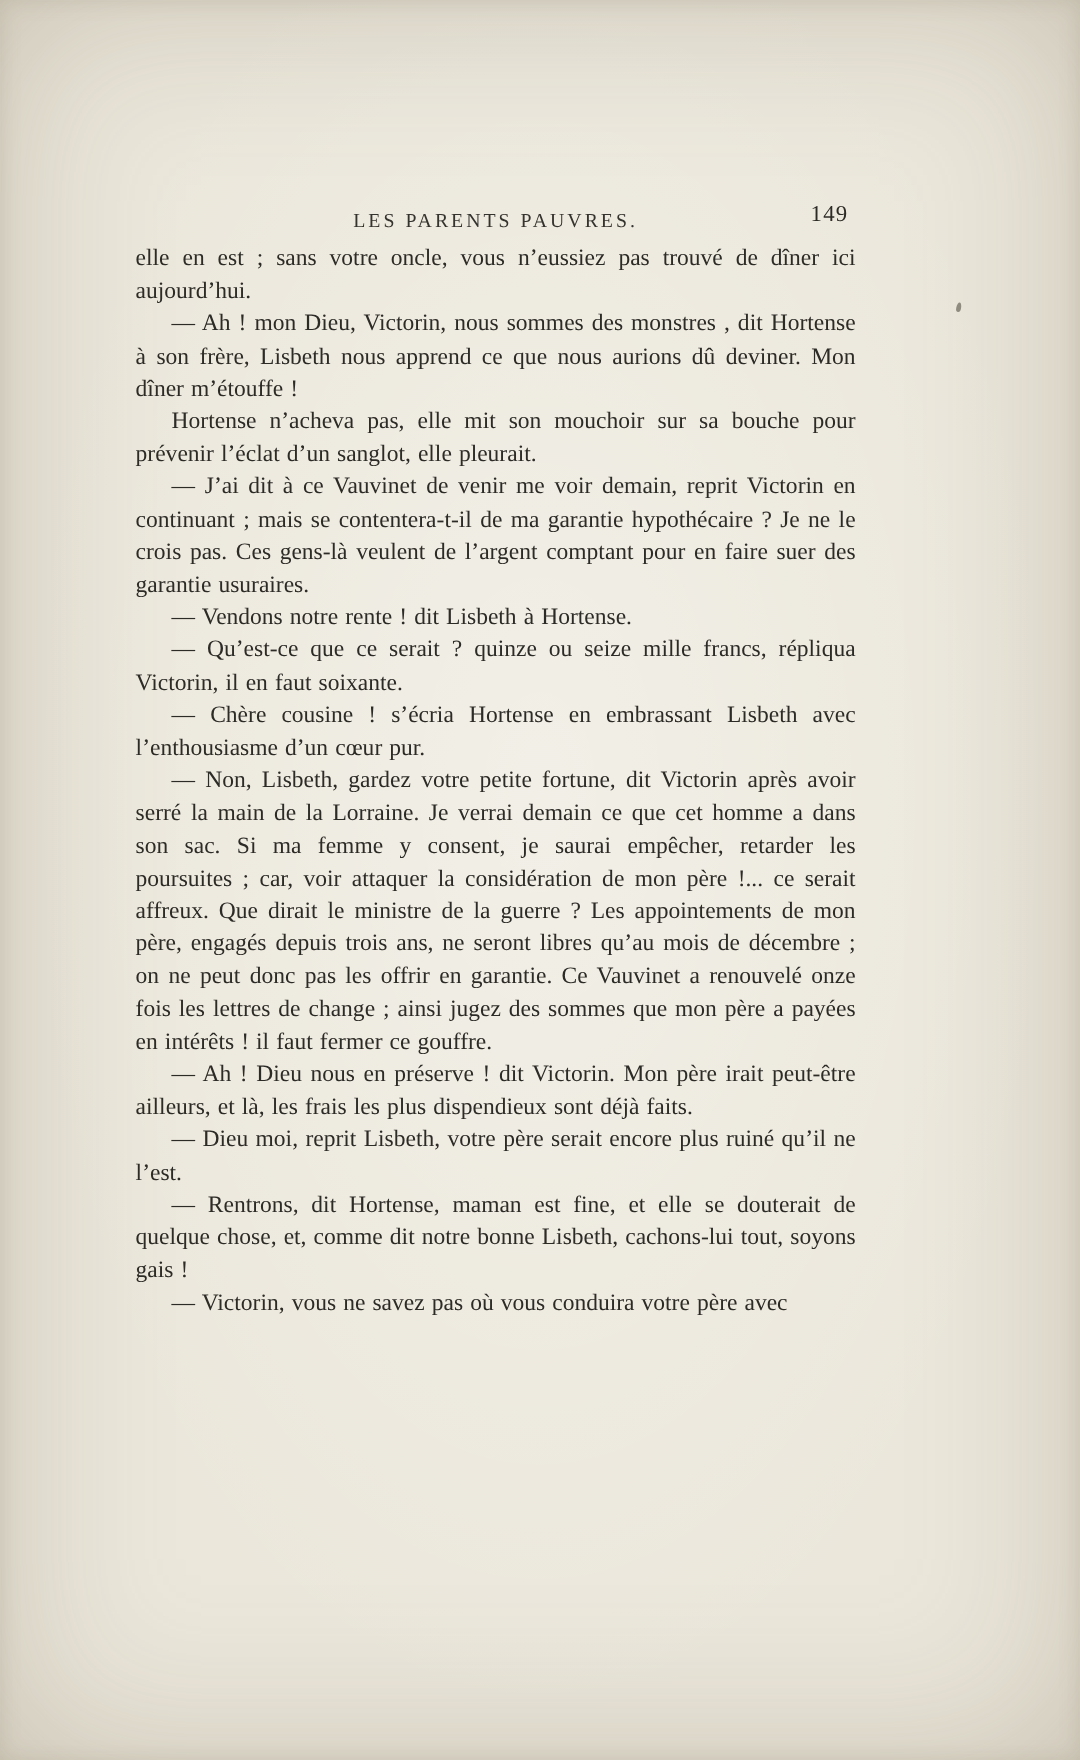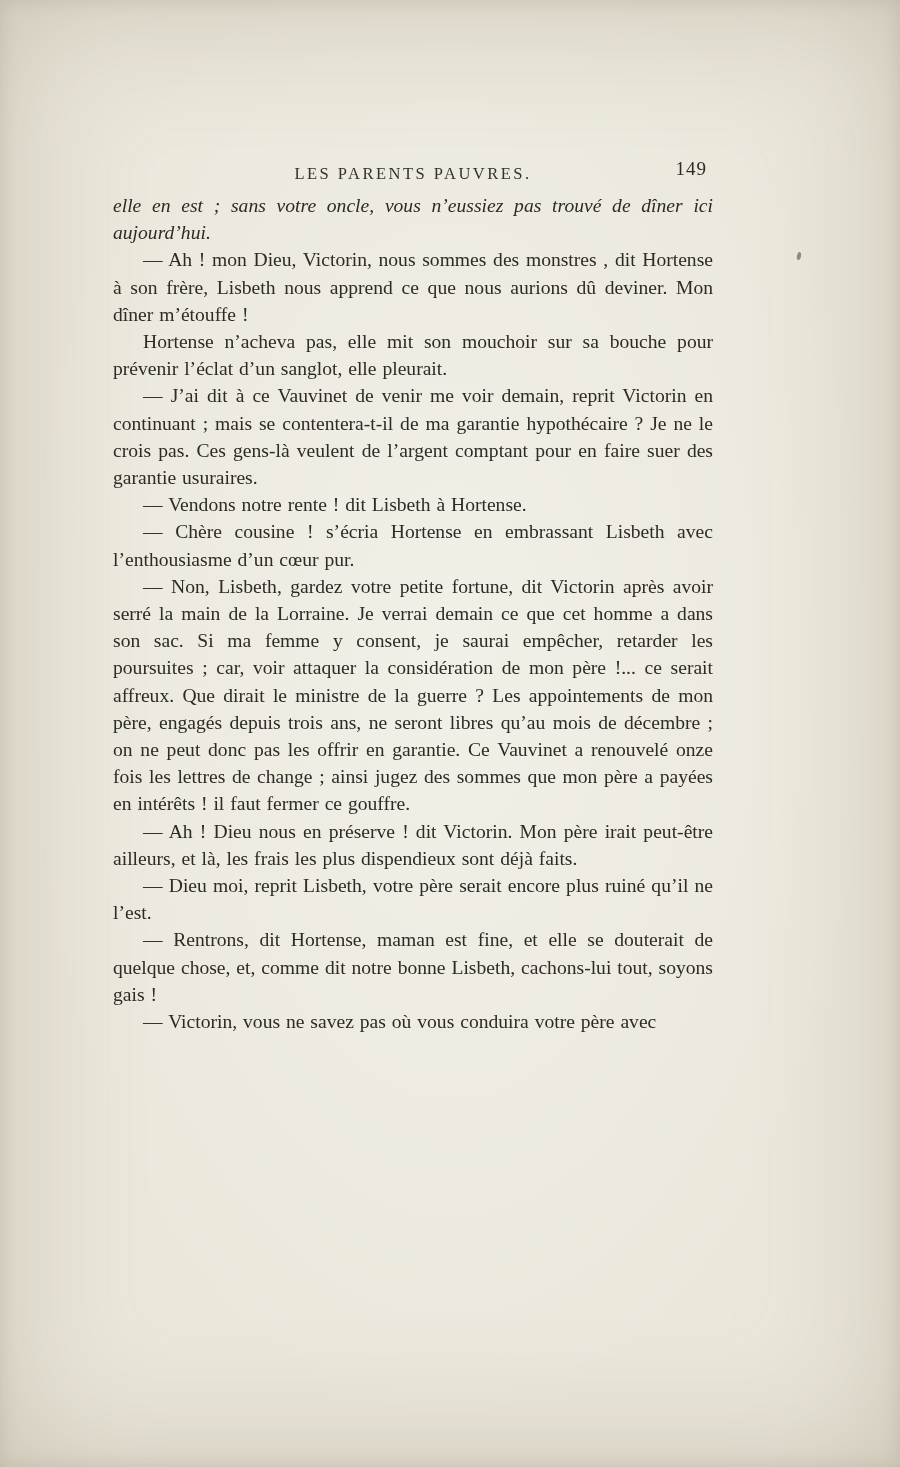--- a/index.html
+++ b/index.html
@@ -25,20 +25,21 @@
   .content {
     position: absolute;
     left: 113px;
     top: 158px;
     width: 600px;
   }
   .running-header {
     position: relative;
     height: 32px;
     margin-bottom: 2px;
+    margin-top: 10px;
   }
   .header-title {
     position: absolute;
     left: 0;
     right: 0;
     top: 6px;
     text-align: center;
     font-size: 16.5px;
     letter-spacing: 2.5px;
     color: #35332d;
@@ -54,21 +55,20 @@
   .body-text p {
     margin: 0;
     font-size: 19.6px;
     line-height: 27.2px;
     text-align: justify;
     text-indent: 30px;
     word-spacing: 1px;
   }
   .body-text p.no-indent {
     text-indent: 0;
-    font-style: italic;
   }
   .scan-speck {
     position: absolute;
     left: 797px;
     top: 252px;
     width: 4px;
     height: 8px;
     border-radius: 50% 50% 50% 50% / 60% 60% 40% 40%;
     background: #6b655a;
     transform: rotate(12deg);
@@ -84,20 +84,21 @@
     <div class="running-header">
       <div class="header-title">LES PARENTS PAUVRES.</div>
       <div class="page-number">149</div>
     </div>
     <div class="body-text">
       <p class="no-indent">elle en est ; sans votre oncle, vous n’eussiez pas trouvé de dîner ici aujourd’hui.</p>
       <p>— Ah ! mon Dieu, Victorin, nous sommes des monstres , dit Hortense à son frère, Lisbeth nous apprend ce que nous aurions dû deviner. Mon dîner m’étouffe !</p>
       <p>Hortense n’acheva pas, elle mit son mouchoir sur sa bouche pour prévenir l’éclat d’un sanglot, elle pleurait.</p>
       <p>— J’ai dit à ce Vauvinet de venir me voir demain, reprit Victorin en continuant ; mais se contentera-t-il de ma garantie hypothécaire ? Je ne le crois pas. Ces gens-là veulent de l’argent comptant pour en faire suer des garantie usuraires.</p>
       <p>— Vendons notre rente ! dit Lisbeth à Hortense.</p>
+      <p>— Qu’est-ce que ce serait ? quinze ou seize mille francs, répliqua Victorin, il en faut soixante.</p>
       <p>— Chère cousine ! s’écria Hortense en embrassant Lisbeth avec l’enthousiasme d’un cœur pur.</p>
       <p>— Non, Lisbeth, gardez votre petite fortune, dit Victorin après avoir serré la main de la Lorraine. Je verrai demain ce que cet homme a dans son sac. Si ma femme y consent, je saurai empêcher, retarder les poursuites ; car, voir attaquer la considération de mon père !... ce serait affreux. Que dirait le ministre de la guerre ? Les appointements de mon père, engagés depuis trois ans, ne seront libres qu’au mois de décembre ; on ne peut donc pas les offrir en garantie. Ce Vauvinet a renouvelé onze fois les lettres de change ; ainsi jugez des sommes que mon père a payées en intérêts ! il faut fermer ce gouffre.</p>
       <p>— Ah ! Dieu nous en préserve ! dit Victorin. Mon père irait peut-être ailleurs, et là, les frais les plus dispendieux sont déjà faits.</p>
       <p>— Dieu moi, reprit Lisbeth, votre père serait encore plus ruiné qu’il ne l’est.</p>
       <p>— Rentrons, dit Hortense, maman est fine, et elle se douterait de quelque chose, et, comme dit notre bonne Lisbeth, cachons-lui tout, soyons gais !</p>
       <p>— Victorin, vous ne savez pas où vous conduira votre père avec</p>
     </div>
   </div>
 </div>
 

